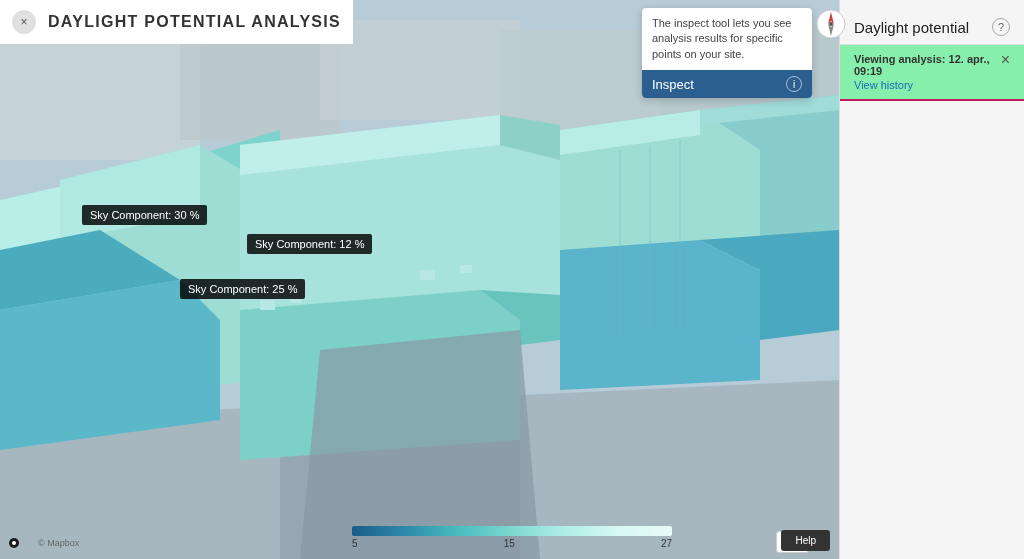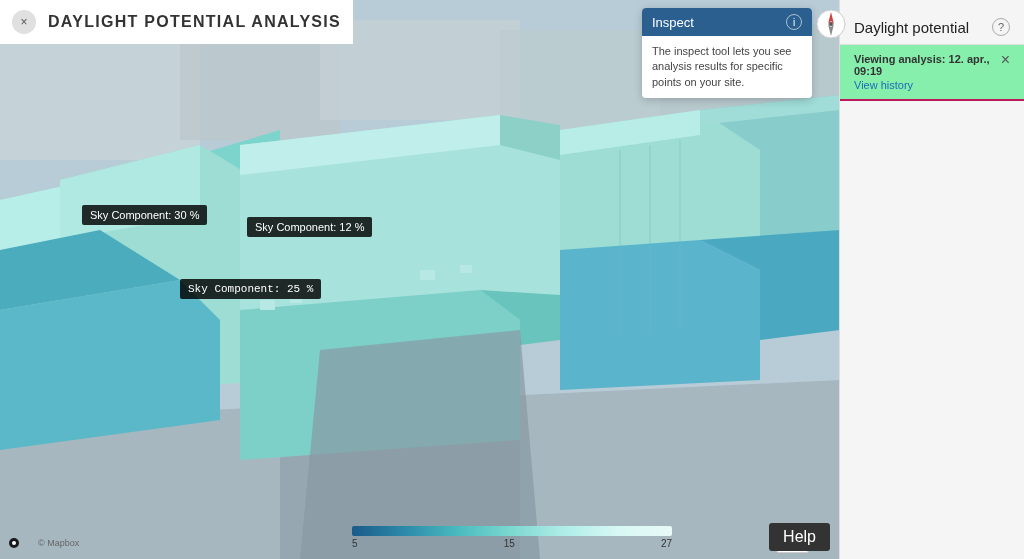--- a/index.html
+++ b/index.html
@@ -205,21 +205,21 @@
     
     #help-btn {
       position: absolute;
       bottom: 8px;
       right: 194px;
       background: #333;
       color: white;
       border: none;
       border-radius: 3px;
       padding: 5px 14px;
-      font-size: 16px;
+      font-size: 10px;
       cursor: pointer;
       z-index: 150;
     }
 
     
     #mapbox-logo {
       position: absolute;
       bottom: 10px;
       left: 8px;
       font-size: 9px;
@@ -293,31 +293,31 @@
     <rect x="460" y="265" width="12" height="8" fill="#b8e8e4" rx="1"></rect>
 
     <line x1="620" y1="150" x2="620" y2="335" stroke="#78b8c0" stroke-width="1" opacity="0.5"></line>
     <line x1="650" y1="145" x2="650" y2="332" stroke="#78b8c0" stroke-width="1" opacity="0.5"></line>
     <line x1="680" y1="140" x2="680" y2="328" stroke="#78b8c0" stroke-width="1" opacity="0.5"></line>
 
     <polygon points="320,350 520,330 540,559 300,559" fill="#8898a2" opacity="0.7"></polygon>
   </svg>
 
   <div class="sky-label" style="top: 205px; left: 82px; text-align: right;">Sky Component: 30 %</div>
-  <div class="sky-label" style="top: 217px; left: 247px;">Sky Component: 12 %</div>
-  <div class="sky-label" style="top: 279px; left: 180px; font-family: Liberation Mono, monospace;">Sky Component: 25 %</div>
+  <div class="sky-label" style="top: 234px; left: 247px;">Sky Component: 12 %</div>
+  <div class="sky-label" style="top: 279px; left: 180px;">Sky Component: 25 %</div>
 
   <div id="inspect-tooltip">
+    <div id="inspect-body">The inspect tool lets you see analysis results for specific points on your site.</div>
     <div id="inspect-header">
       <span>Inspect</span>
       <div id="inspect-info-icon">
         <span>i</span>
       </div>
     </div>
-    <div id="inspect-body">The inspect tool lets you see analysis results for specific points on your site.</div>
   </div>
 
   <div id="compass">
     <svg width="32" height="32" viewBox="0 0 32 32">
       <circle cx="16" cy="16" r="14" fill="white" stroke="#ccc" stroke-width="1"></circle>
       <polygon points="16,4 19,16 16,13 13,16" fill="#d04040"></polygon>
       <polygon points="16,28 19,16 16,19 13,16" fill="#888"></polygon>
       <circle cx="16" cy="16" r="2" fill="#555"></circle>
     </svg>
   </div>

